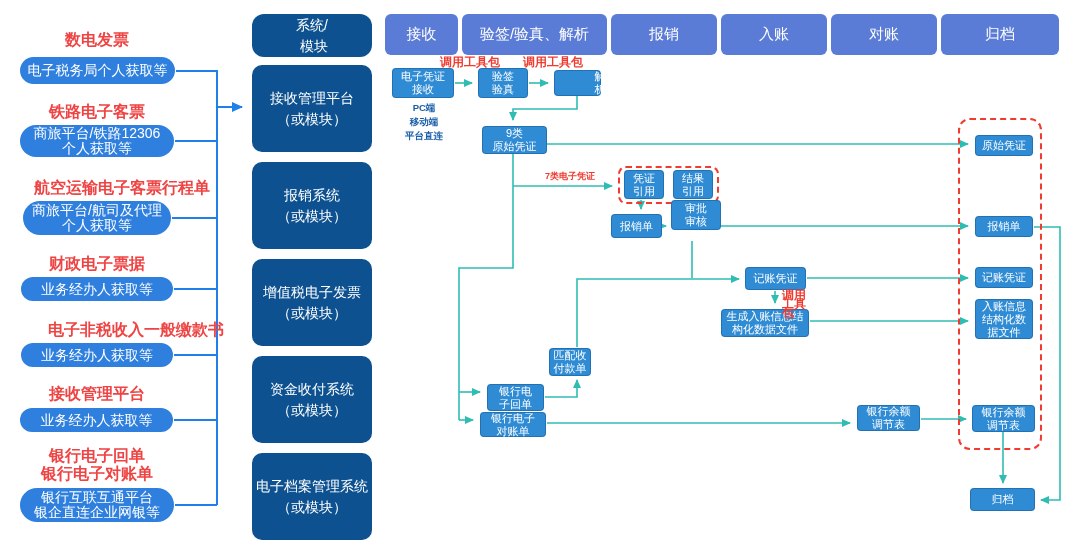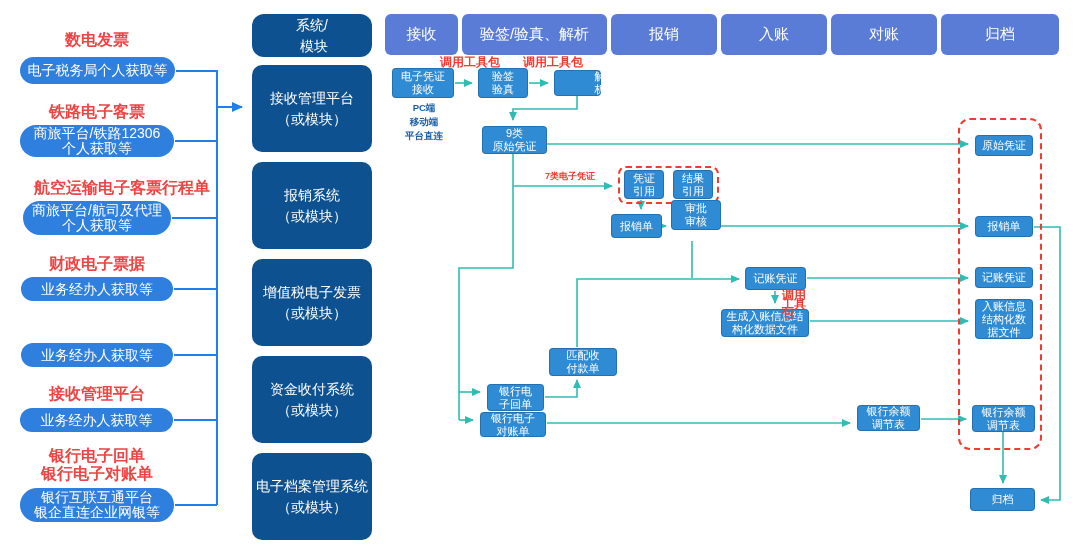--- a/index.html
+++ b/index.html
@@ -96,20 +96,21 @@
       <path d="M921,419 H966" marker-end="url(#at)"></path>
       <path d="M1003,432 V483" marker-end="url(#at)"></path>
       <path d="M1034,227 H1060 V500 H1041" marker-end="url(#at)"></path>
     </g>
   </svg>
 
   <div class="src-title" style="left:0;top:31px;width:194px;">数电发票</div>
   <div class="src-title" style="left:0;top:103px;width:194px;">铁路电子客票</div>
   <div class="src-title" style="left:14px;top:179px;width:216px;">航空运输电子客票行程单</div>
   <div class="src-title" style="left:0;top:255px;width:194px;">财政电子票据</div>
+  <div class="src-title" style="left:28px;top:321px;width:216px;">电子非税收入一般缴款书</div>
   <div class="src-title" style="left:0;top:385px;width:194px;">接收管理平台</div>
   <div class="src-title" style="left:0;top:447px;width:194px;">银行电子回单
 银行电子对账单</div>
 
   <div class="pill" style="left:20px;top:57px;width:155px;height:27px;">电子税务局个人获取等</div>
   <div class="pill" style="left:20px;top:125px;width:154px;height:32px;">商旅平台/铁路12306
 个人获取等</div>
   <div class="pill" style="left:23px;top:201px;width:148px;height:34px;">商旅平台/航司及代理
 个人获取等</div>
   <div class="pill" style="left:21px;top:277px;width:152px;height:24px;">业务经办人获取等</div>
@@ -151,21 +152,21 @@
 引用</div>
   <div class="fbox" style="left:673px;top:170px;width:40px;height:29px;">结果
 引用</div>
 
   <div class="fbox" style="left:611px;top:214px;width:51px;height:24px;">报销单</div>
   <div class="fbox" style="left:671px;top:200px;width:50px;height:30px;">审批
 审核</div>
   <div class="fbox" style="left:745px;top:267px;width:61px;height:23px;">记账凭证</div>
   <div class="fbox" style="left:721px;top:309px;width:88px;height:28px;">生成入账信息结
 构化数据文件</div>
-  <div class="fbox" style="left:549px;top:348px;width:68px;height:28px;">匹配收
+  <div class="fbox" style="left:549px;top:348px;width:42px;height:28px;">匹配收
 付款单</div>
   <div class="fbox" style="left:487px;top:384px;width:57px;height:27px;">银行电
 子回单</div>
   <div class="fbox" style="left:480px;top:412px;width:66px;height:25px;">银行电子
 对账单</div>
   <div class="fbox" style="left:857px;top:405px;width:63px;height:26px;">银行余额
 调节表</div>
 
   <div class="dashed" style="left:958px;top:118px;width:84px;height:332px;border-radius:12px;"></div>
   <div class="fbox" style="left:975px;top:135px;width:58px;height:21px;">原始凭证</div>

